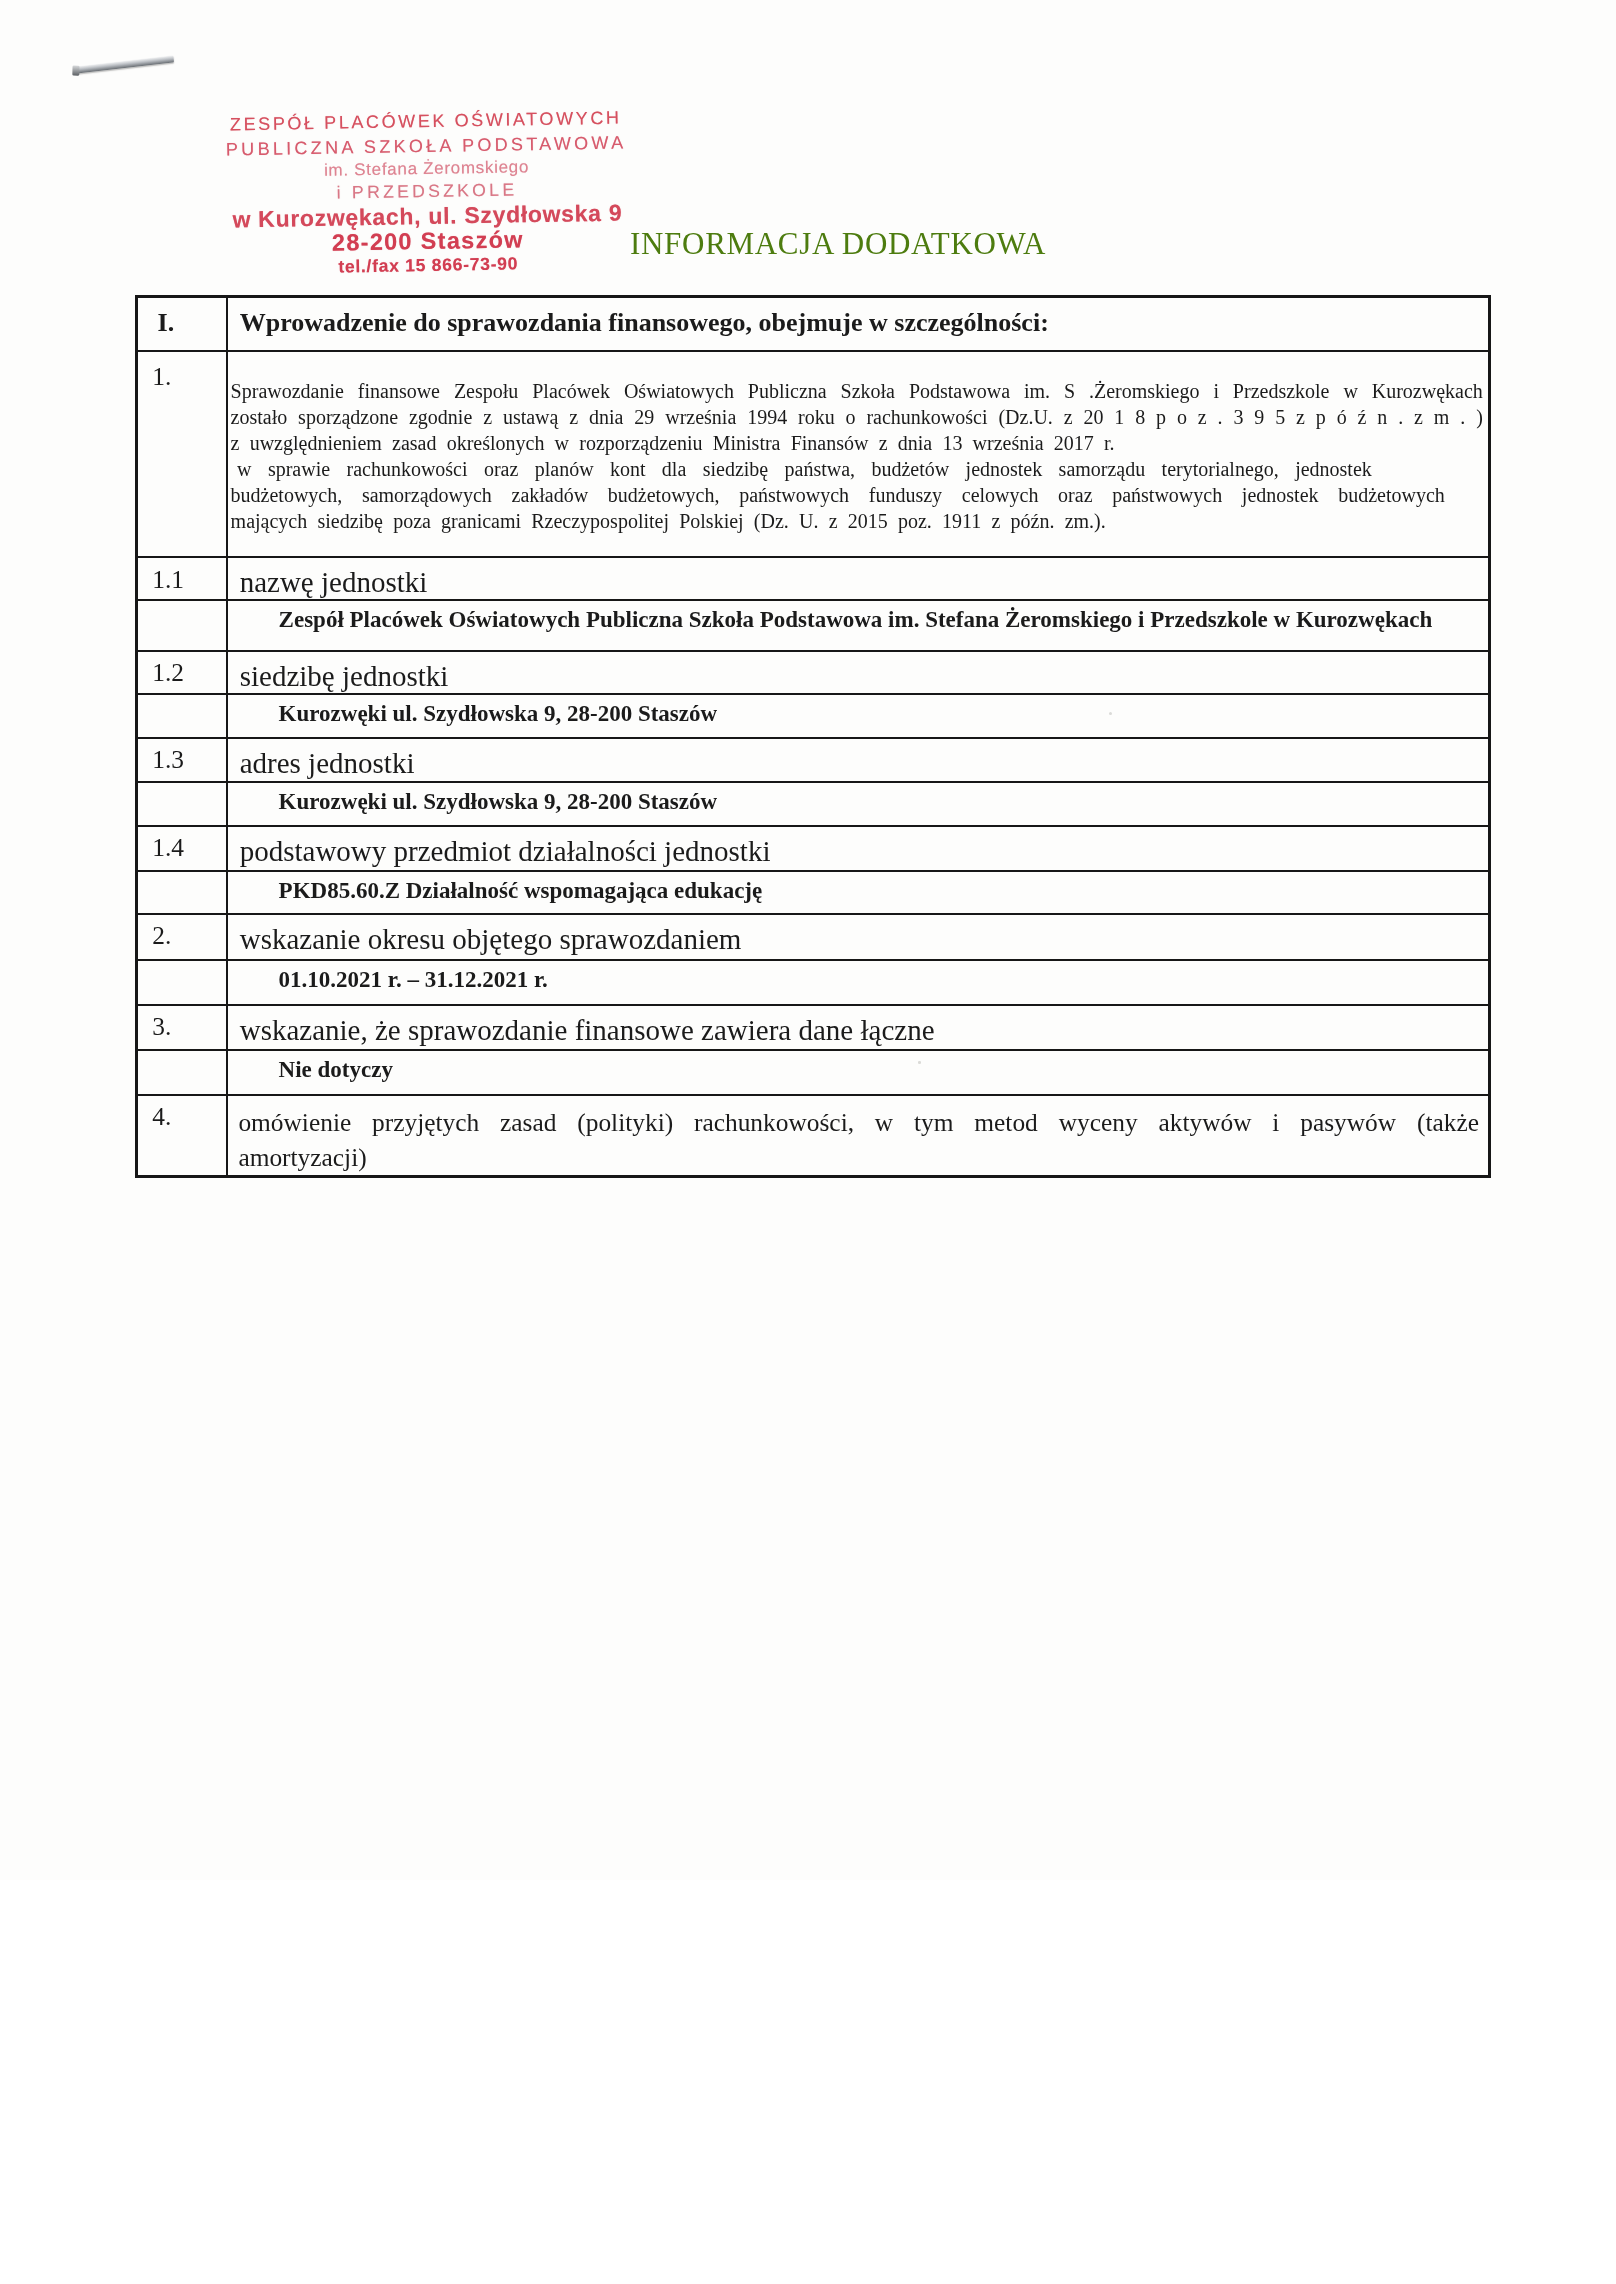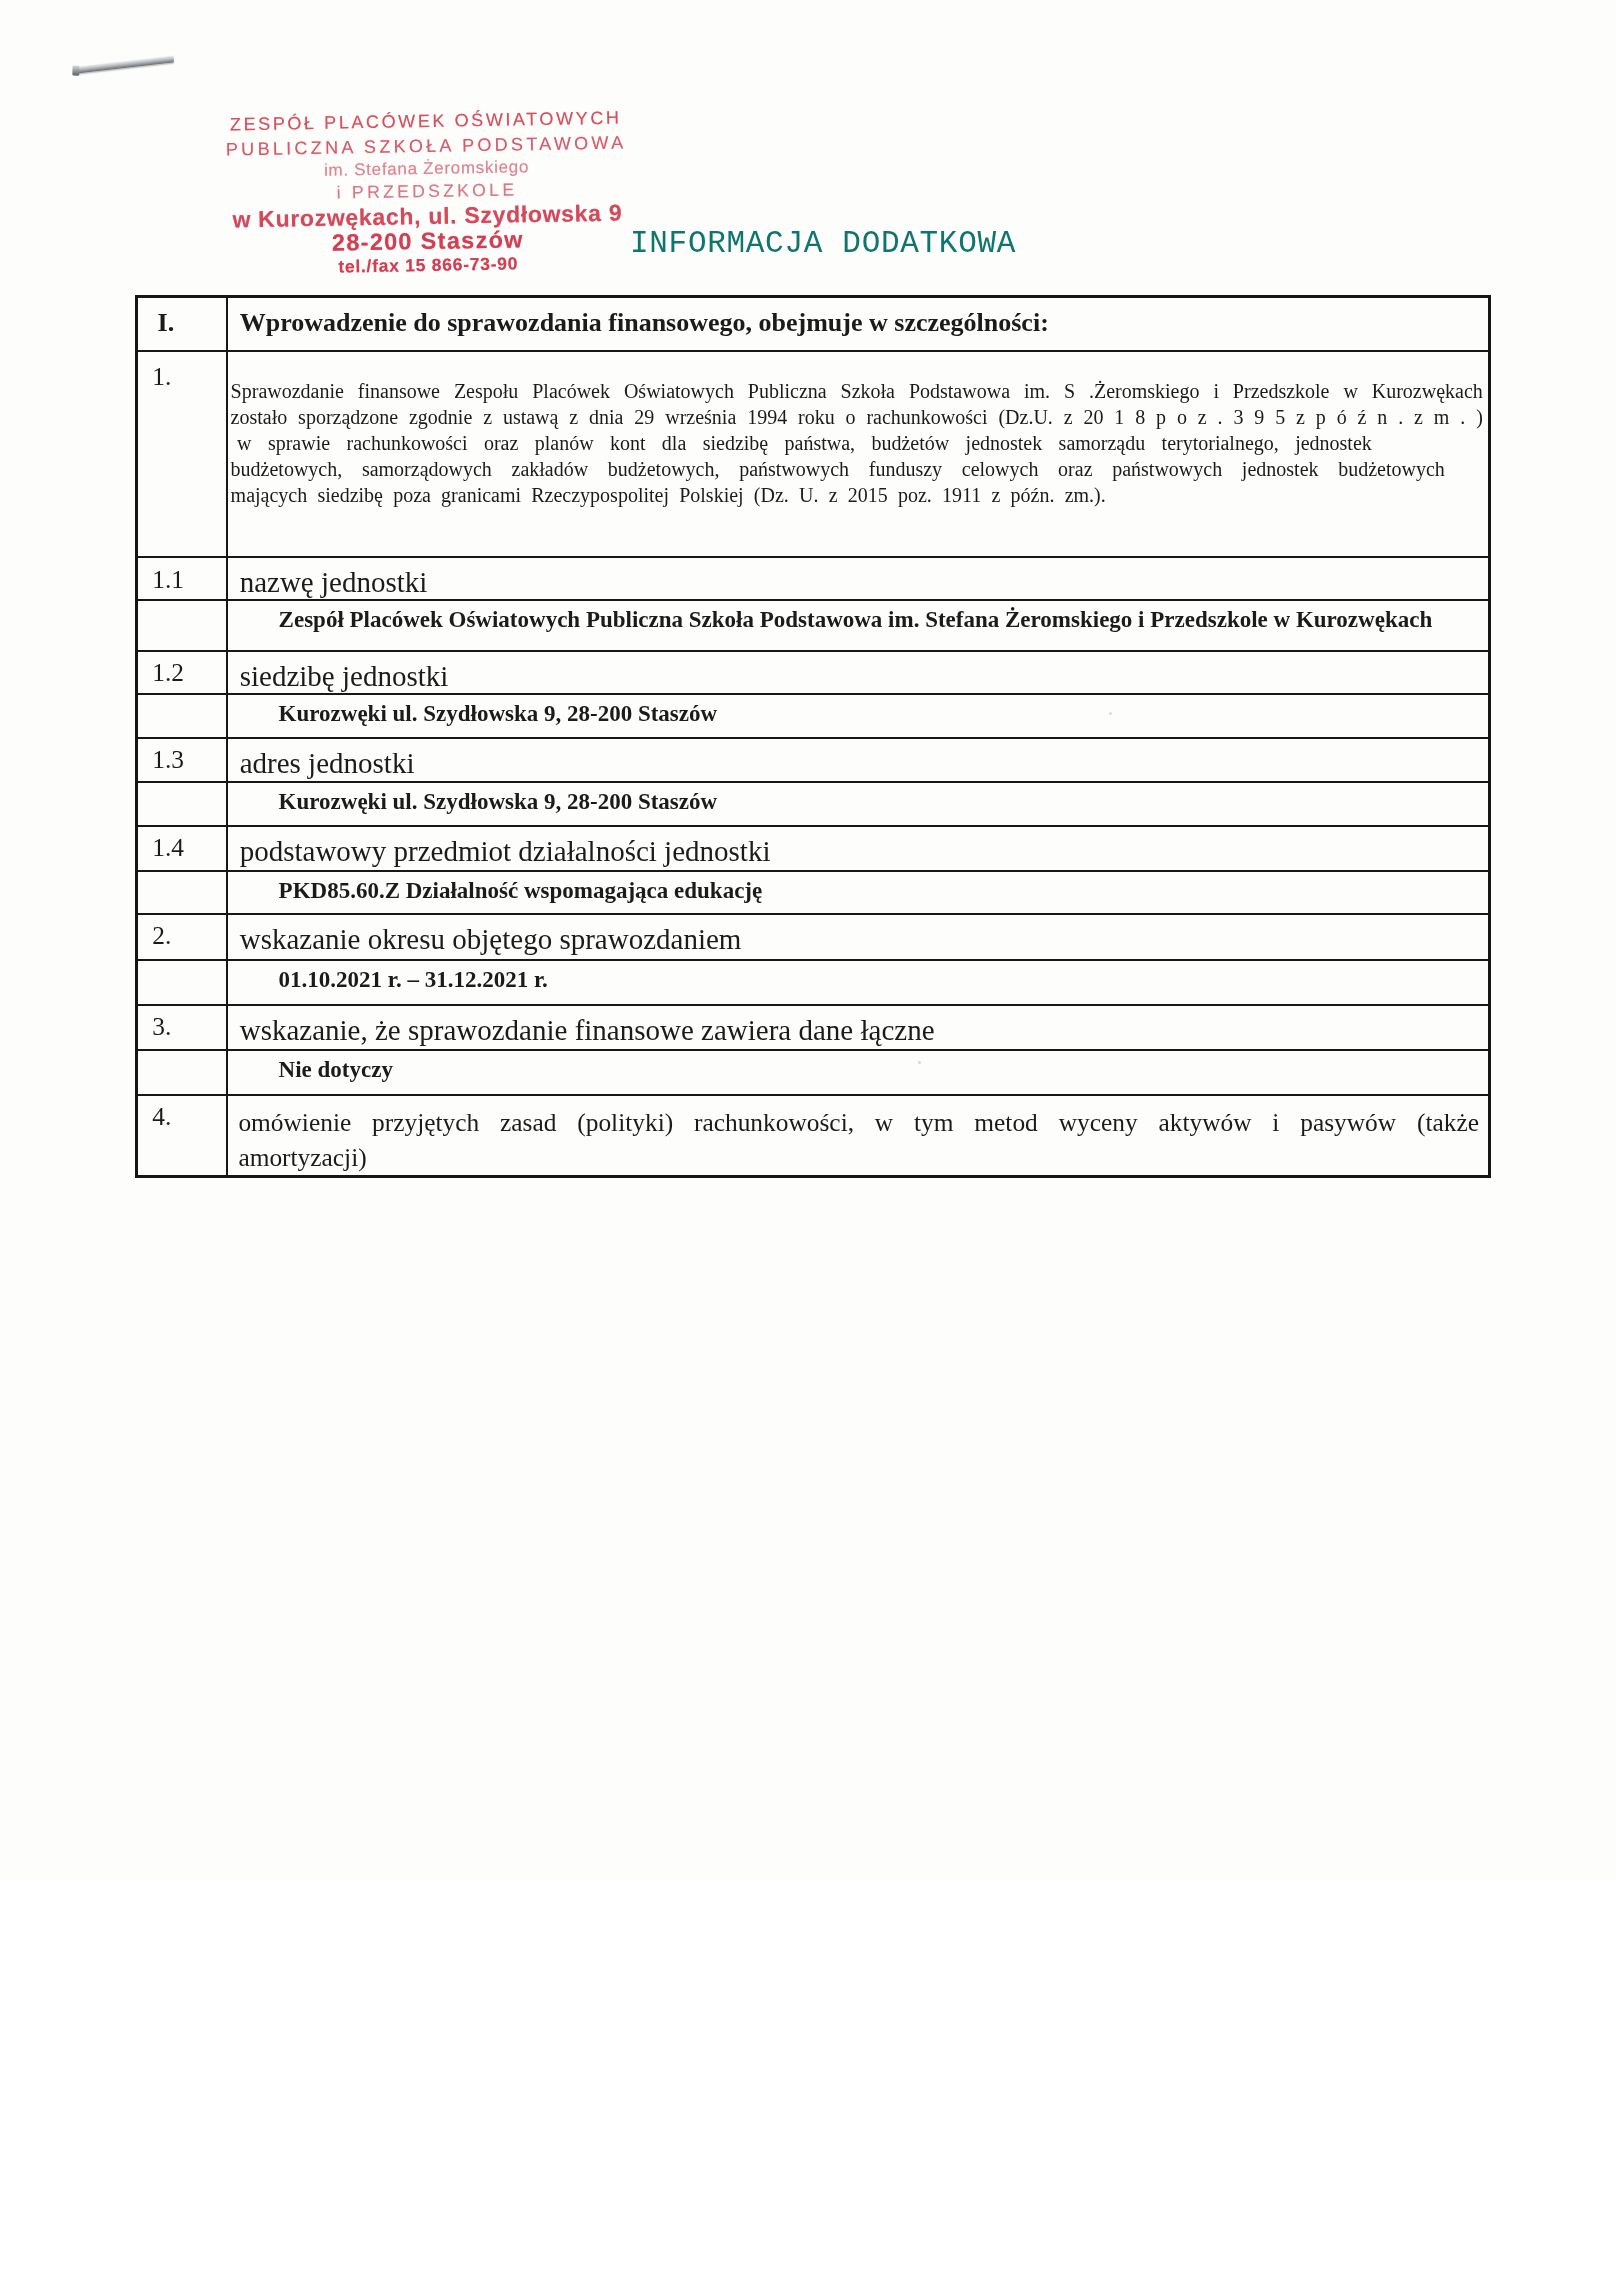--- a/index.html
+++ b/index.html
@@ -39,21 +39,21 @@
   .s2{font-size:18px;letter-spacing:3.3px;line-height:24px;color:#d75b6d;text-shadow:0 0 0.7px rgba(215,91,109,.5);}
   .s3{font-size:17px;letter-spacing:0.7px;line-height:21.5px;color:#de8492;text-shadow:0 0 0.7px rgba(222,132,146,.5);}
   .s4{font-size:17.6px;letter-spacing:3.3px;line-height:23px;color:#d97786;text-shadow:0 0 0.7px rgba(217,119,134,.5);}
   .s5{font-size:23px;letter-spacing:0.7px;line-height:26px;color:#d4495b;font-weight:700;text-shadow:0 0 0.7px rgba(212,73,91,.55);}
   .s6{font-size:23.5px;letter-spacing:1.3px;line-height:25px;color:#d23e52;font-weight:700;text-shadow:0 0 0.7px rgba(210,62,82,.55);}
   .s7{font-size:17.6px;letter-spacing:0.7px;line-height:23.5px;color:#d23e52;font-weight:700;text-shadow:0 0 0.7px rgba(210,62,82,.55);}
 
   
   .doc-title{
     position:absolute;left:630px;top:226px;
-    font-size:31px;letter-spacing:0.7px;color:#0f766e;font-family:Liberation Mono, monospace;
+    font-size:31px;letter-spacing:0.7px;color:#4d7c0f;
   }
 
   
   .tbl{
     position:absolute;left:135px;top:295px;width:1356px;
     border:3.3px solid #171717;
     box-sizing:border-box;
     background:transparent;
   }
   .row{display:flex;box-sizing:border-box;}
@@ -108,20 +108,21 @@
     <div class="row" style="min-height:52px">
       <div class="num hd">I.</div>
       <div class="body hdr">Wprowadzenie do sprawozdania finansowego, obejmuje w szczególności:</div>
     </div>
 
     <div class="row" style="min-height:206px">
       <div class="num" style="padding-top:10.4px">1.</div>
       <div class="body intro">
         <div class="pl j">Sprawozdanie finansowe Zespołu Placówek Oświatowych Publiczna Szkoła Podstawowa im. S .Żeromskiego i Przedszkole w Kurozwękach</div>
         <div class="pl j">zostało sporządzone zgodnie z ustawą z dnia 29 września 1994 roku o rachunkowości (Dz.U. z 20 1 8 p o z . 3 9 5 z  p ó ź n . z m . )</div>
+        <div class="pl ws">z uwzględnieniem zasad określonych w rozporządzeniu Ministra Finansów z dnia 13 września 2017 r.</div>
         <div class="pl j ind pr170">w sprawie rachunkowości oraz planów kont dla siedzibę państwa, budżetów jednostek samorządu terytorialnego, jednostek</div>
         <div class="pl j pr58">budżetowych, samorządowych zakładów budżetowych, państwowych funduszy celowych oraz państwowych jednostek budżetowych</div>
         <div class="pl ws">mających siedzibę poza granicami Rzeczypospolitej Polskiej (Dz. U. z 2015 poz. 1911 z późn. zm.).</div>
       </div>
     </div>
 
     <div class="row" style="min-height:40px">
       <div class="num">1.1</div>
       <div class="body lbl">nazwę jednostki</div>
     </div>

